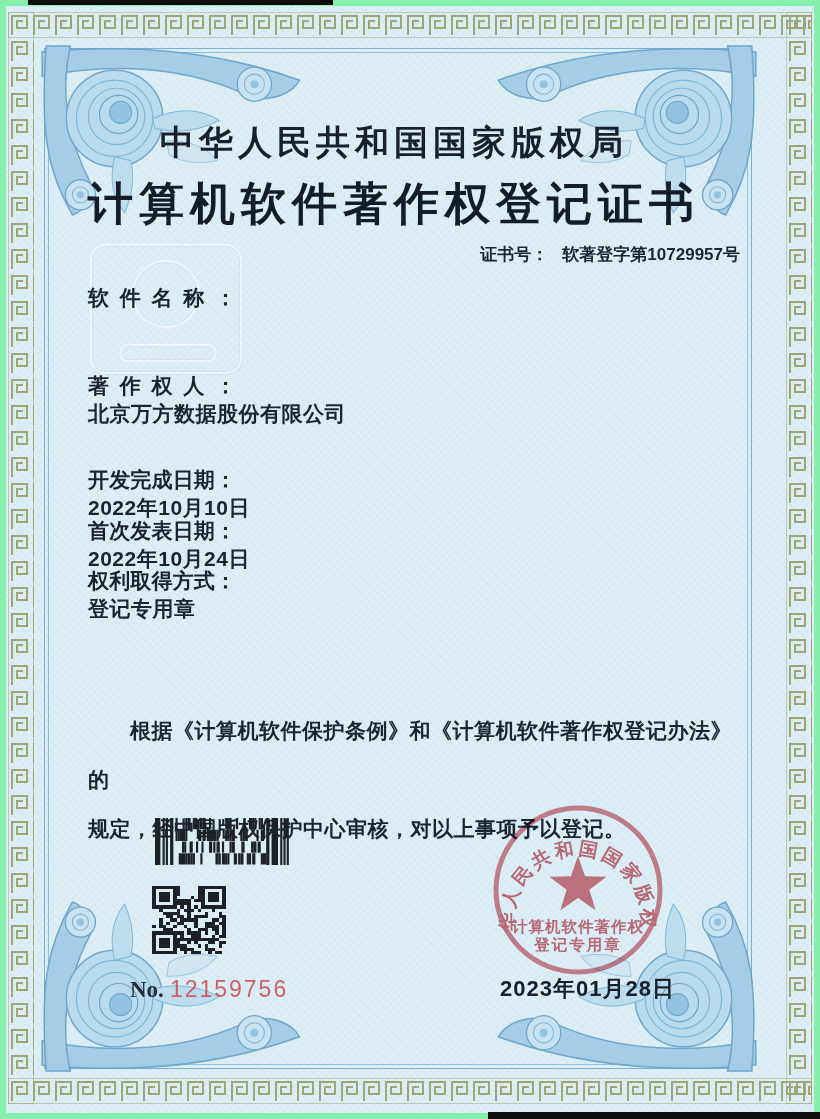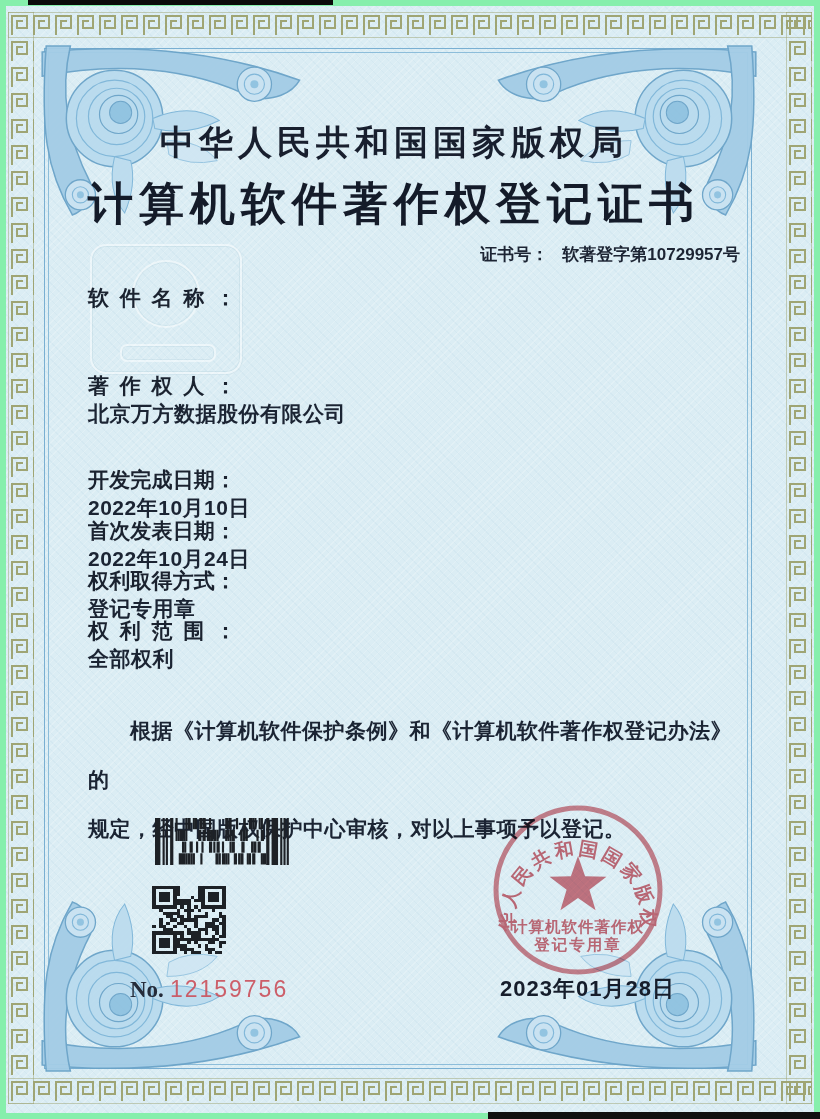--- a/index.html
+++ b/index.html
@@ -144,24 +144,20 @@
     <span class="flabel">开发完成日期：</span>
     <span class="fvalue">2022年10月10日</span>
   </div>
   <div class="field" style="top:517px">
     <span class="flabel">首次发表日期：</span>
     <span class="fvalue">2022年10月24日</span>
   </div>
   <div class="field" style="top:567px">
     <span class="flabel">权利取得方式：</span>
     <span class="fvalue">登记专用章</span>
-  </div>
-  <div class="field" style="top:617px">
-    <span class="flabel">权利范围：</span>
-    <span class="fvalue">全部权利</span>
   </div>
 
   <div class="statement">
     <div class="l1">根据《计算机软件保护条例》和《计算机软件著作权登记办法》的</div>
     <div class="l2">规定，经中国版权保护中心审核，对以上事项予以登记。</div>
   </div>
 
   <div class="barcode">
     <svg id="barcode-svg" viewBox="0 0 126 46" width="136" height="47" preserveAspectRatio="none">
         <rect x="0" y="0" width="5" height="46" fill="#1d2126"></rect>

